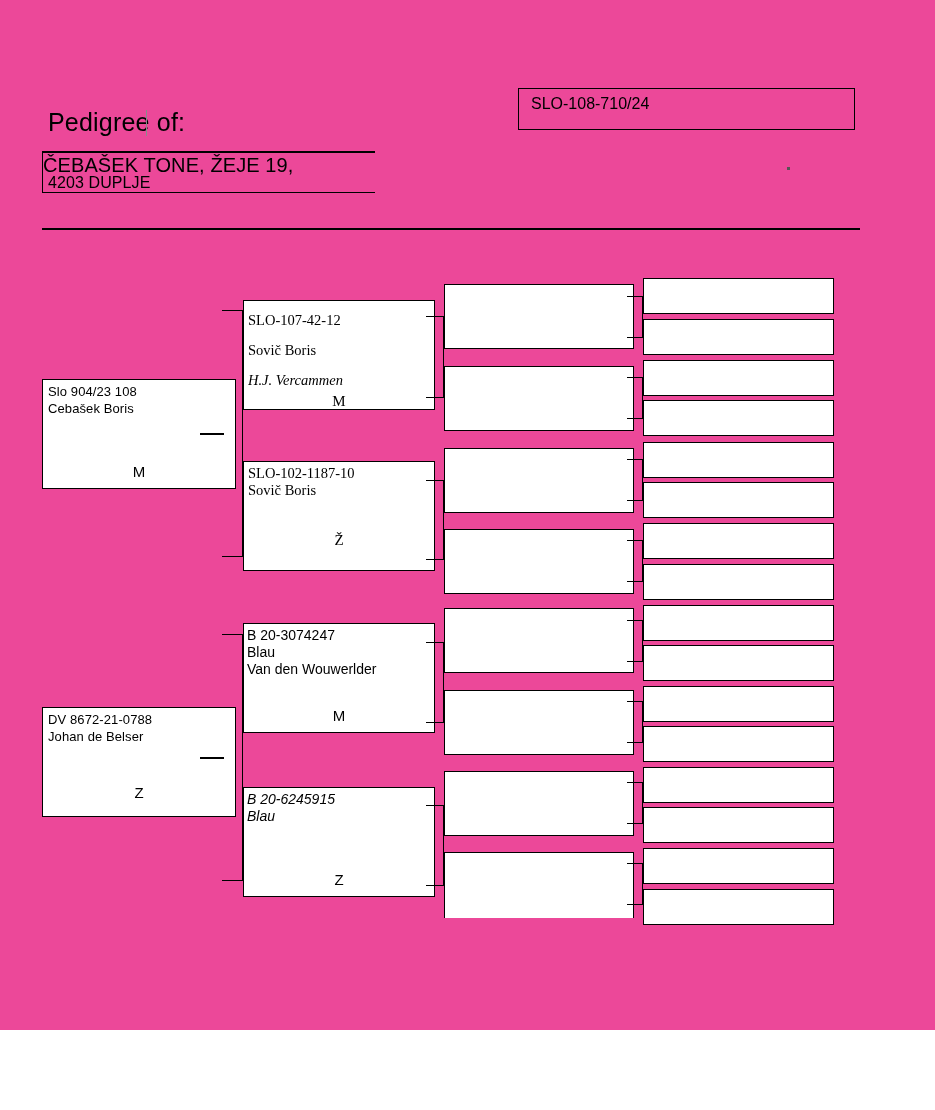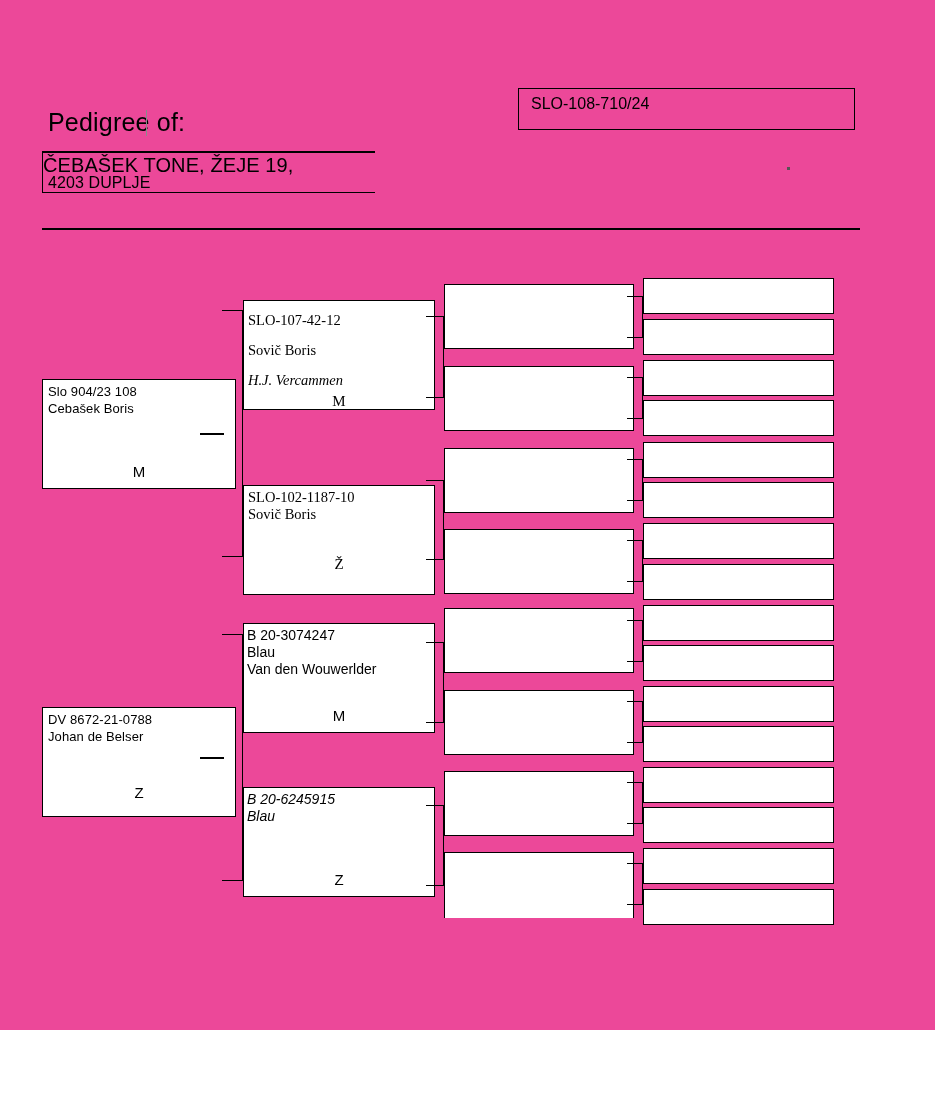--- a/index.html
+++ b/index.html
@@ -204,21 +204,21 @@
 
   <div class="pbox serif" style="left:243px; top:300px; width:192px; height:110px;">
     <div class="pb-lines" style="top:4px;">
       <div class="pb-line" style="line-height:30px;">SLO-107-42-12</div>
       <div class="pb-line" style="line-height:30px;">Sovič Boris</div>
       <div class="pb-line" style="line-height:30px;font-style:italic;">H.J. Vercammen</div>
     </div>
     <div class="pb-sex" style="top:92px;">M</div>
   </div>
 
-  <div class="pbox serif" style="left:243px; top:485px; width:192px; height:110px;">
+  <div class="pbox serif" style="left:243px; top:461px; width:192px; height:110px;">
     <div class="pb-lines" style="top:3px;">
       <div class="pb-line" style="line-height:17px;">SLO-102-1187-10</div>
       <div class="pb-line" style="line-height:17px;">Sovič Boris</div>
       <div class="pb-line" style="line-height:17px;"></div>
     </div>
     <div class="pb-sex" style="top:70px;">Ž</div>
   </div>
 
   <div class="pbox" style="left:243px; top:623px; width:192px; height:110px;">
     <div class="pb-lines" style="top:3px; left:3px;">

